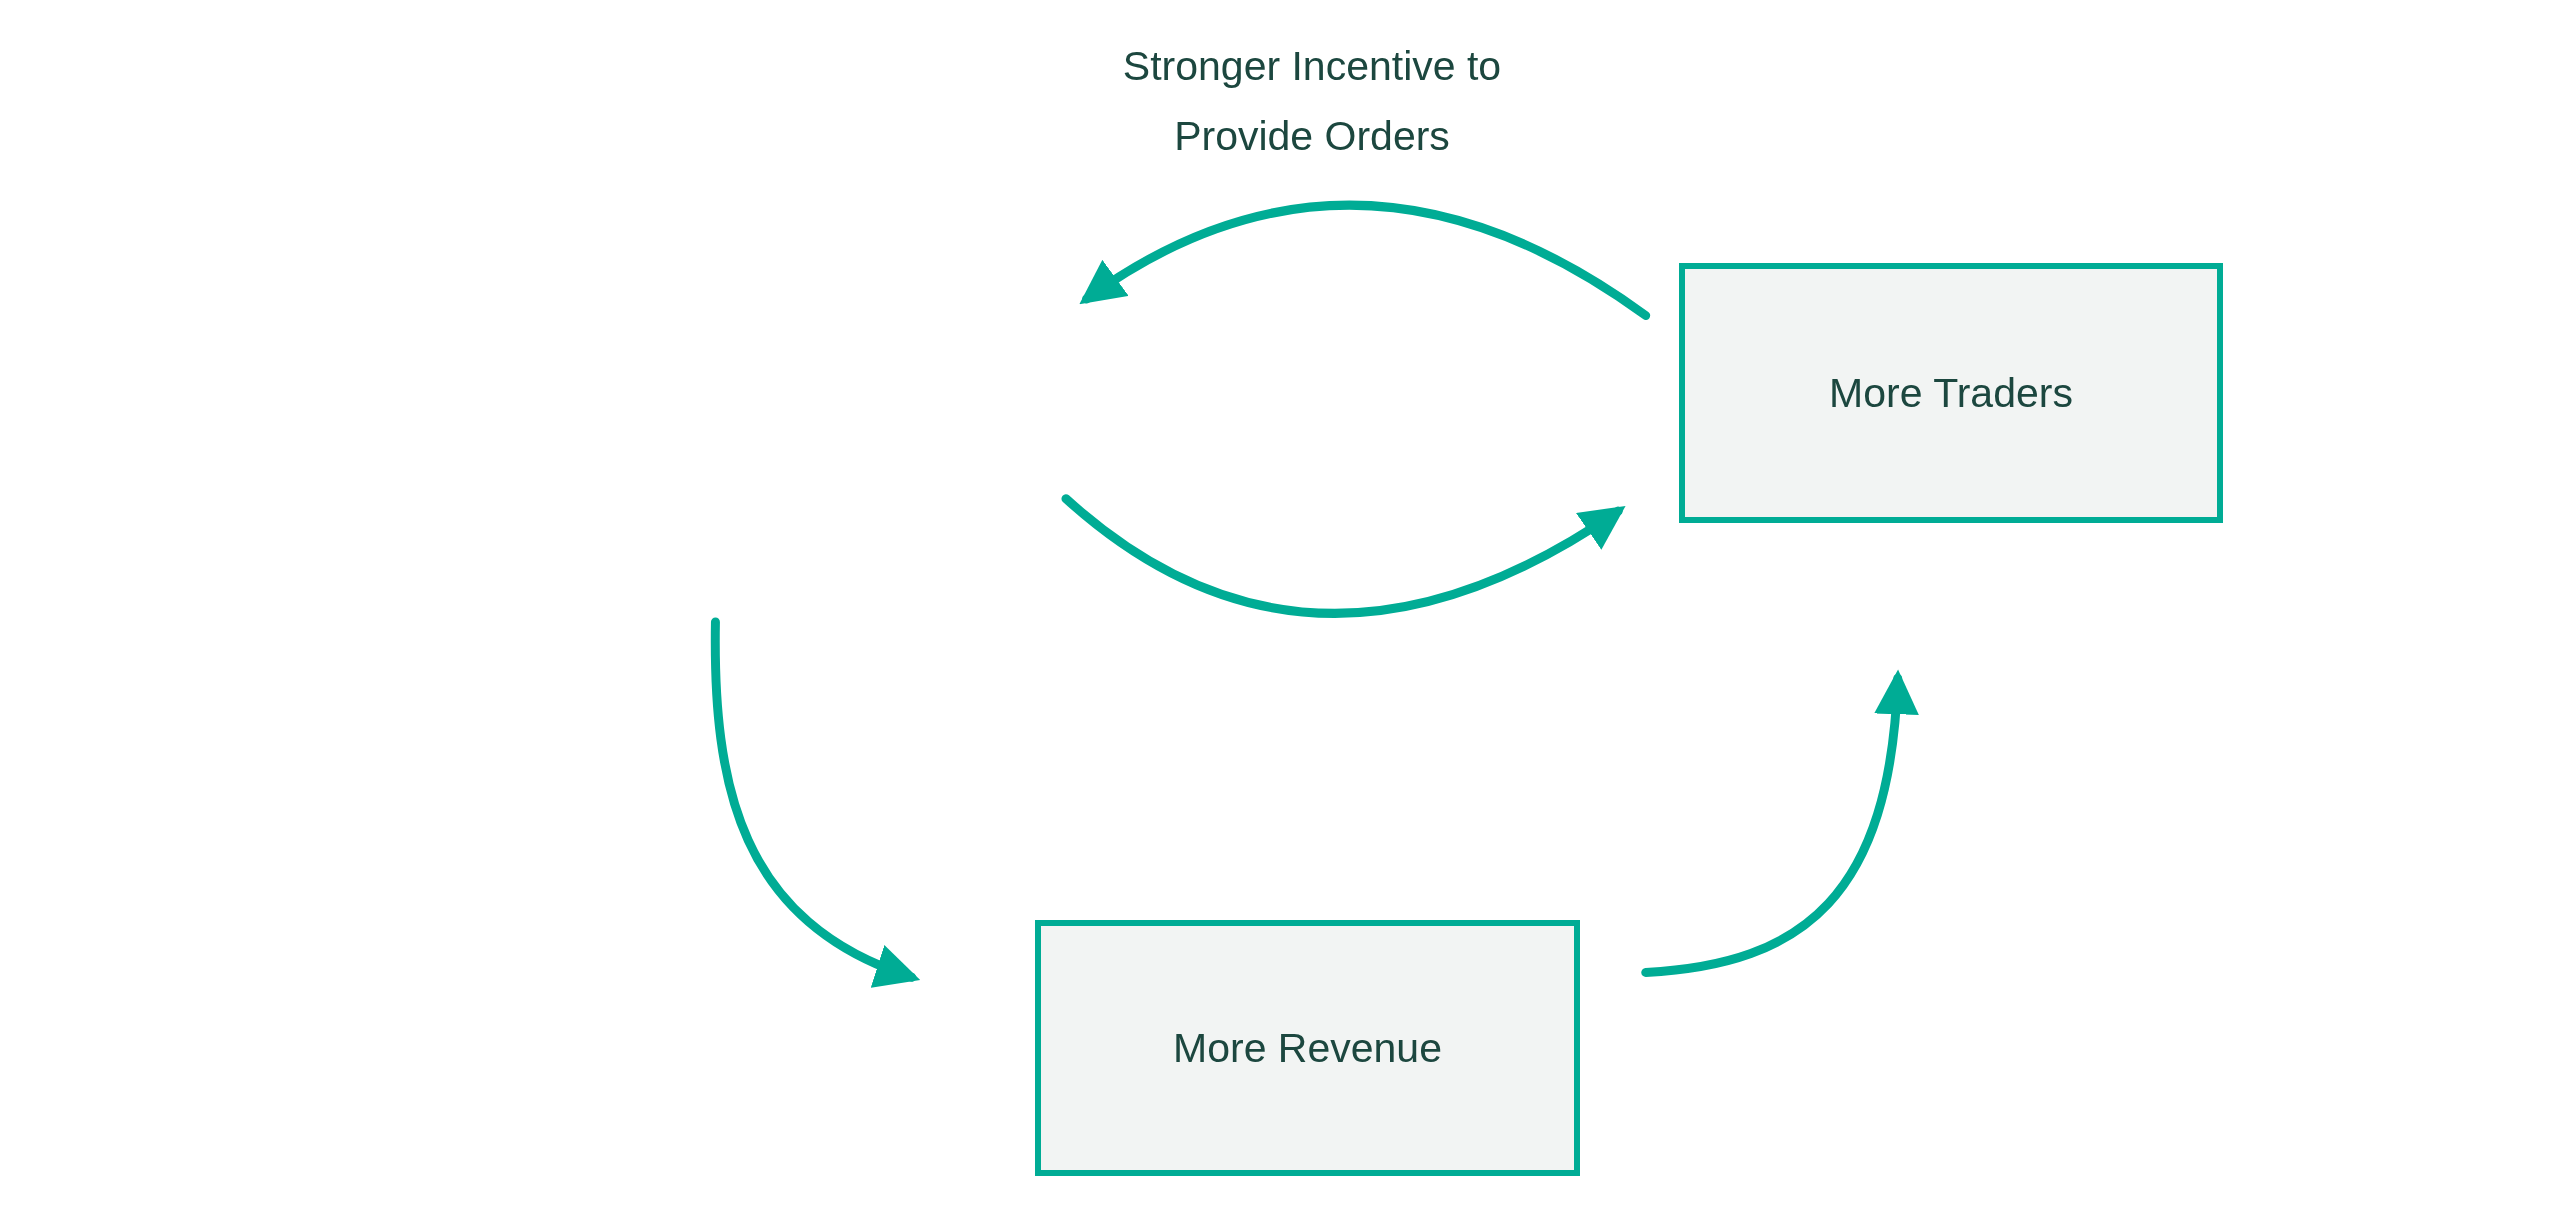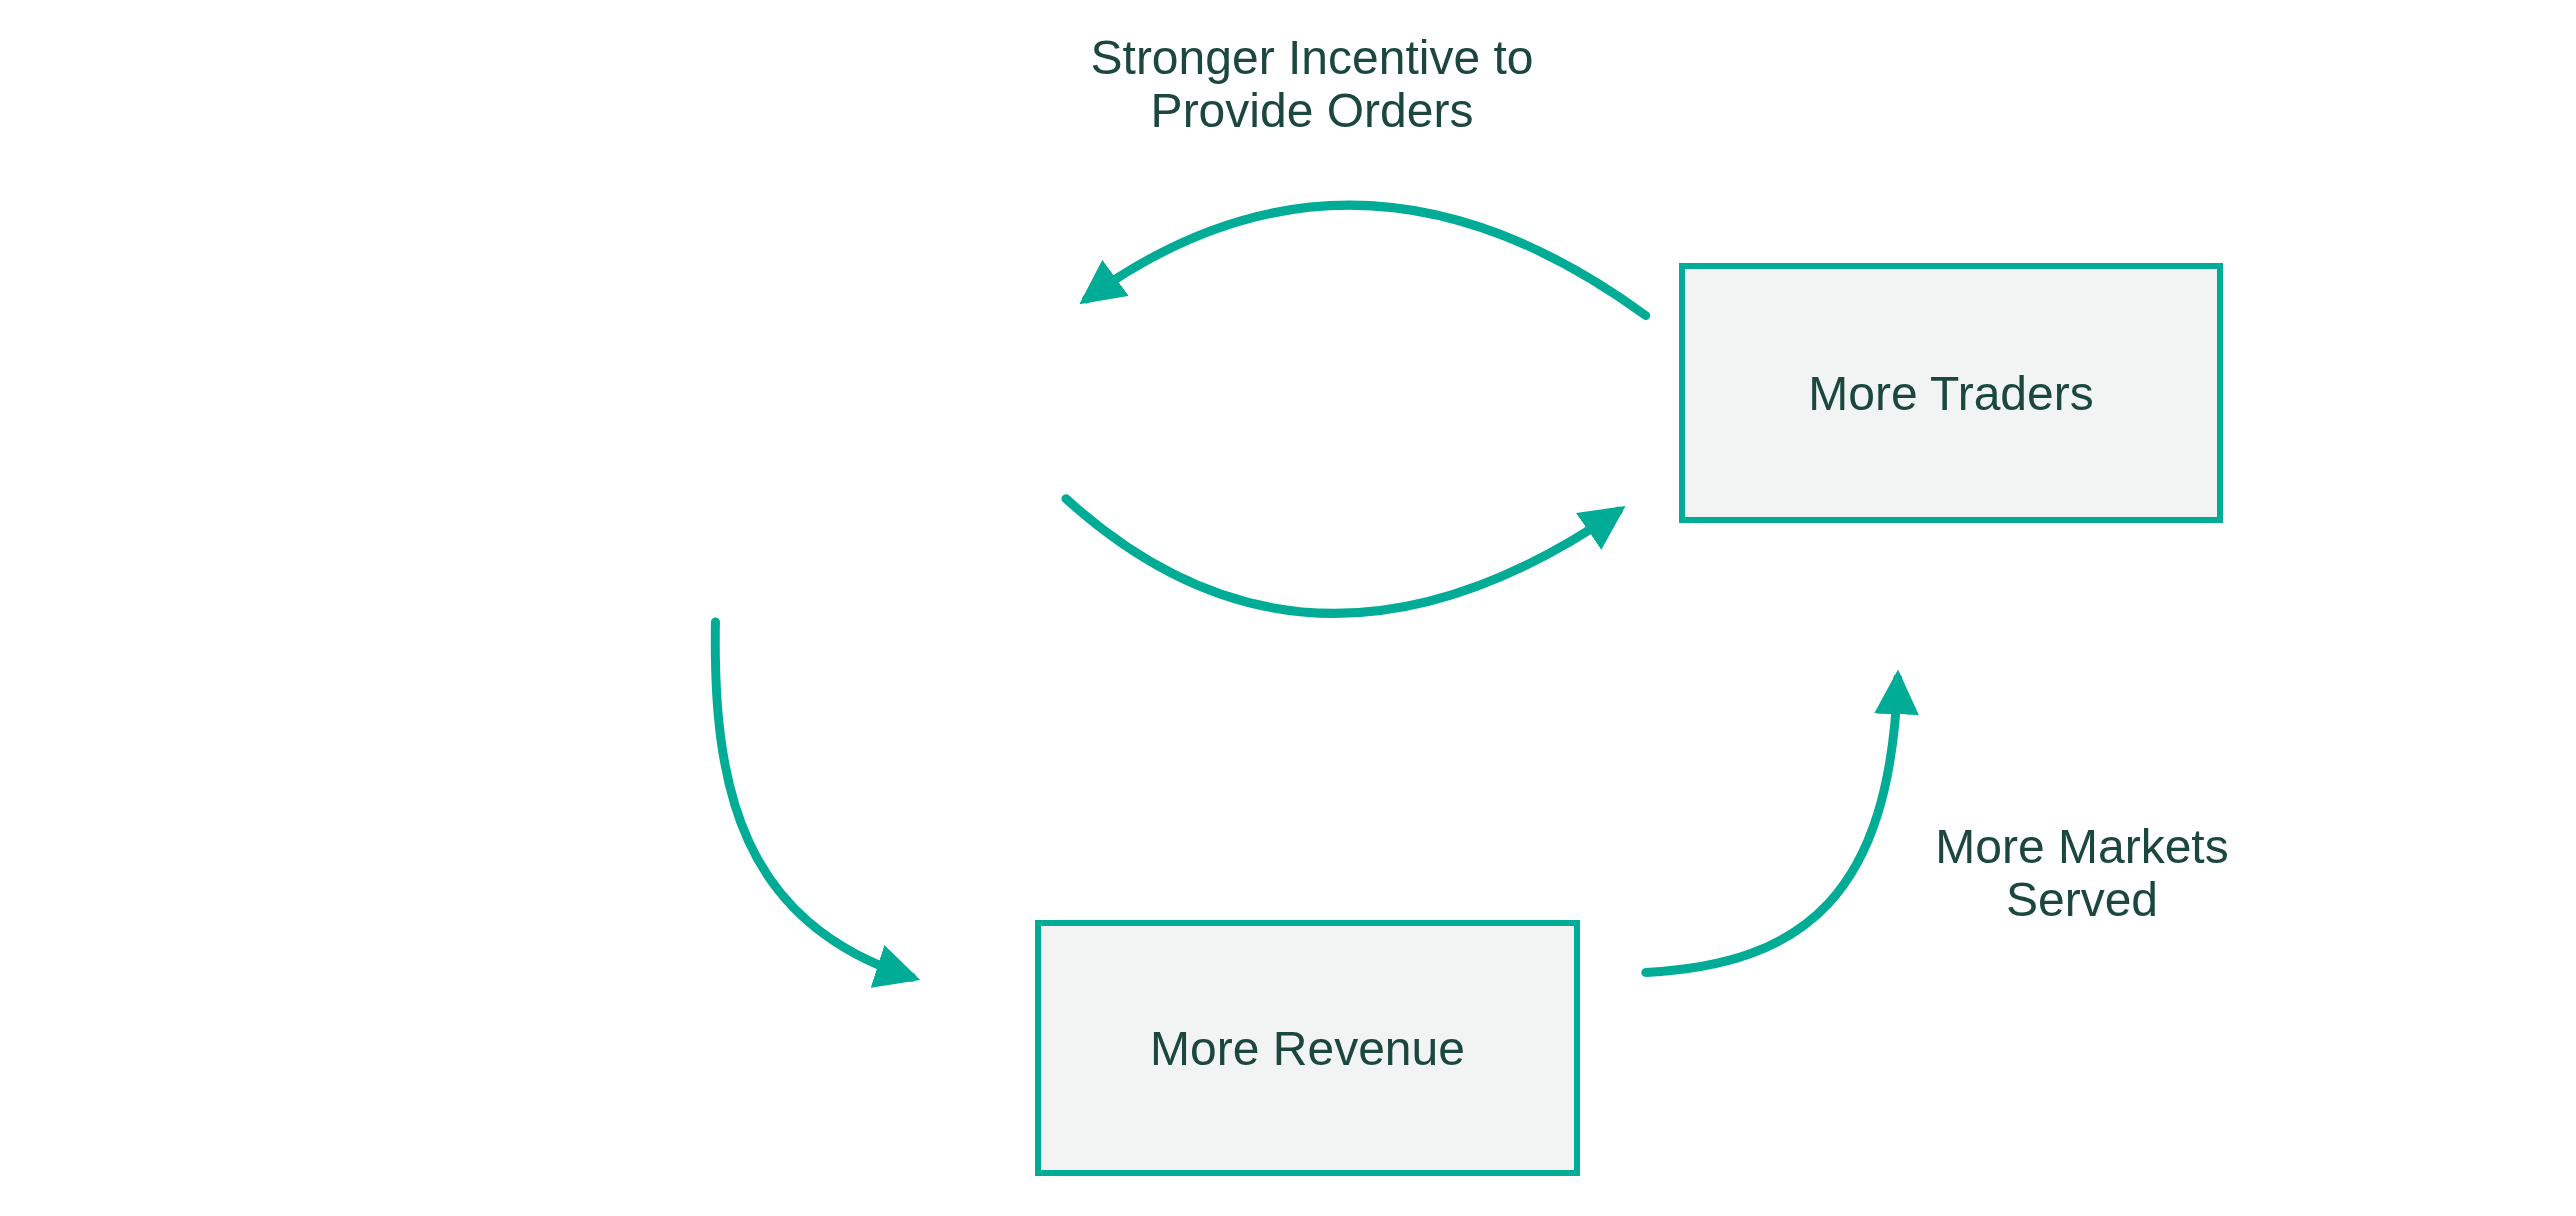--- a/index.html
+++ b/index.html
@@ -38,22 +38,22 @@
     position: absolute;
     box-sizing: border-box;
     background: var(--node-fill);
     border: 6.2px solid var(--accent);
     display: flex;
     align-items: center;
     justify-content: center;
     text-align: center;
   }
   .node-label, .edge-label {
-    font-size: 48px;
-    line-height: 53px;
+    font-size: 41px;
+    line-height: 70px;
     white-space: pre-line;
     color: var(--text);
   }
   .node-liquidity { left: 428px;  top: 263px;  width: 546px; height: 260px; }
   .node-traders   { left: 1643px; top: 263px;  width: 544px; height: 260px; margin-left: 36px; }
   .node-relayers  { left: 1035px; top: 920px; width: 545px; height: 256px; }
   .edge-label {
     position: absolute;
     width: 620px;
     text-align: center;
@@ -87,17 +87,15 @@
 
   <div class="node node-relayers">
     <div class="node-label">More Revenue</div>
   </div>
 
   <div class="edge-label label-top">Stronger Incentive to
 Provide Orders</div>
 
 
 
-  <div class="edge-label label-right">More Markets
-Served</div>
 
 </div>
 
 
 </body></html>

